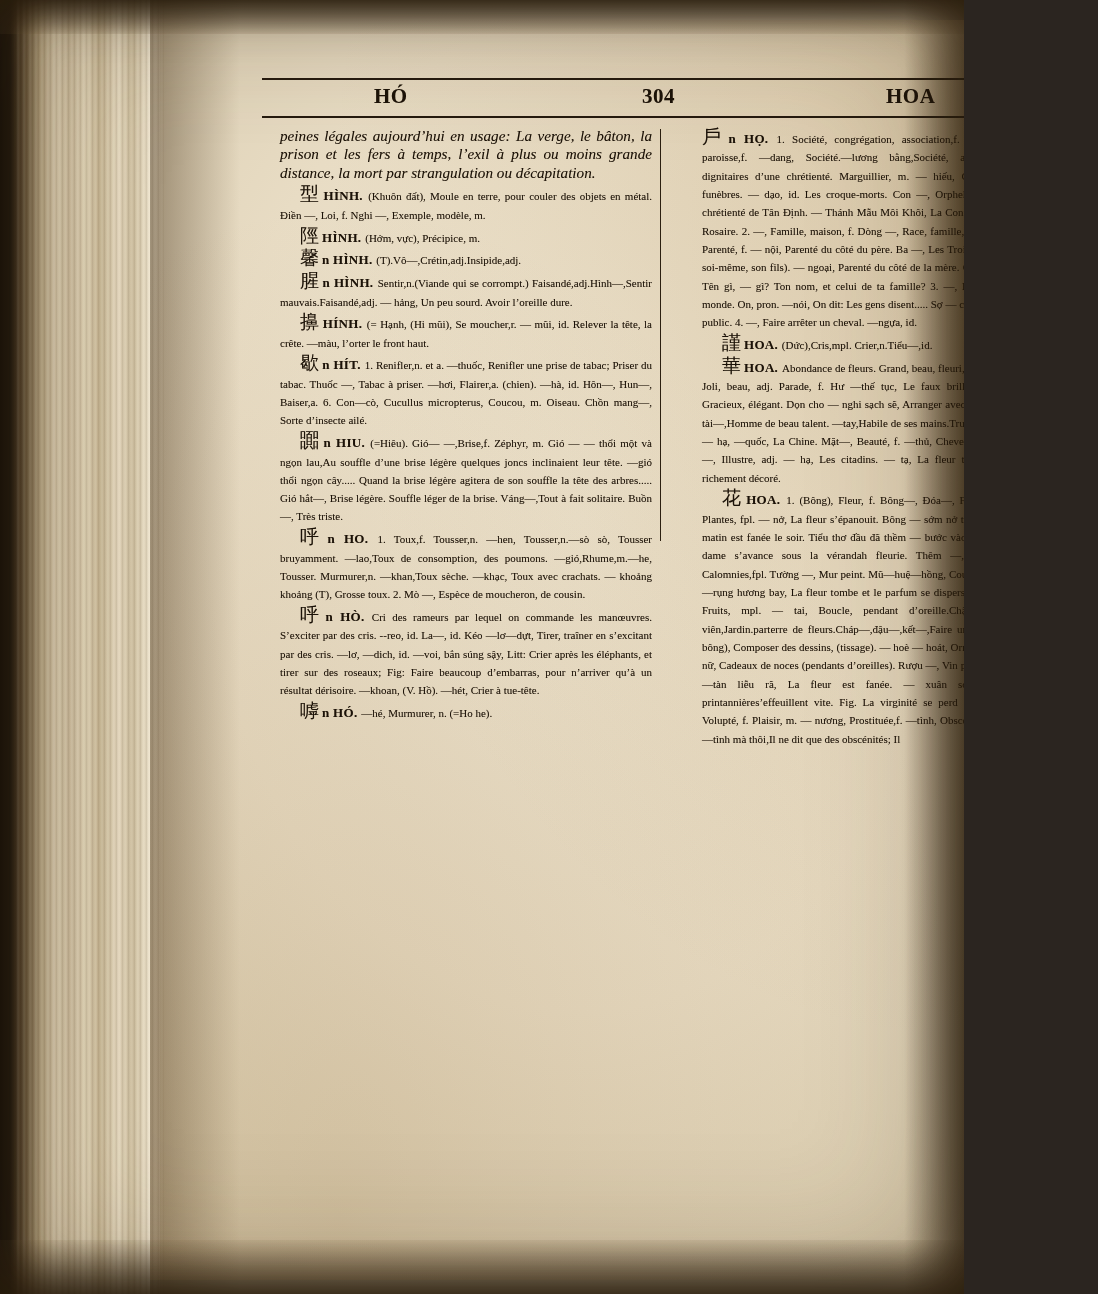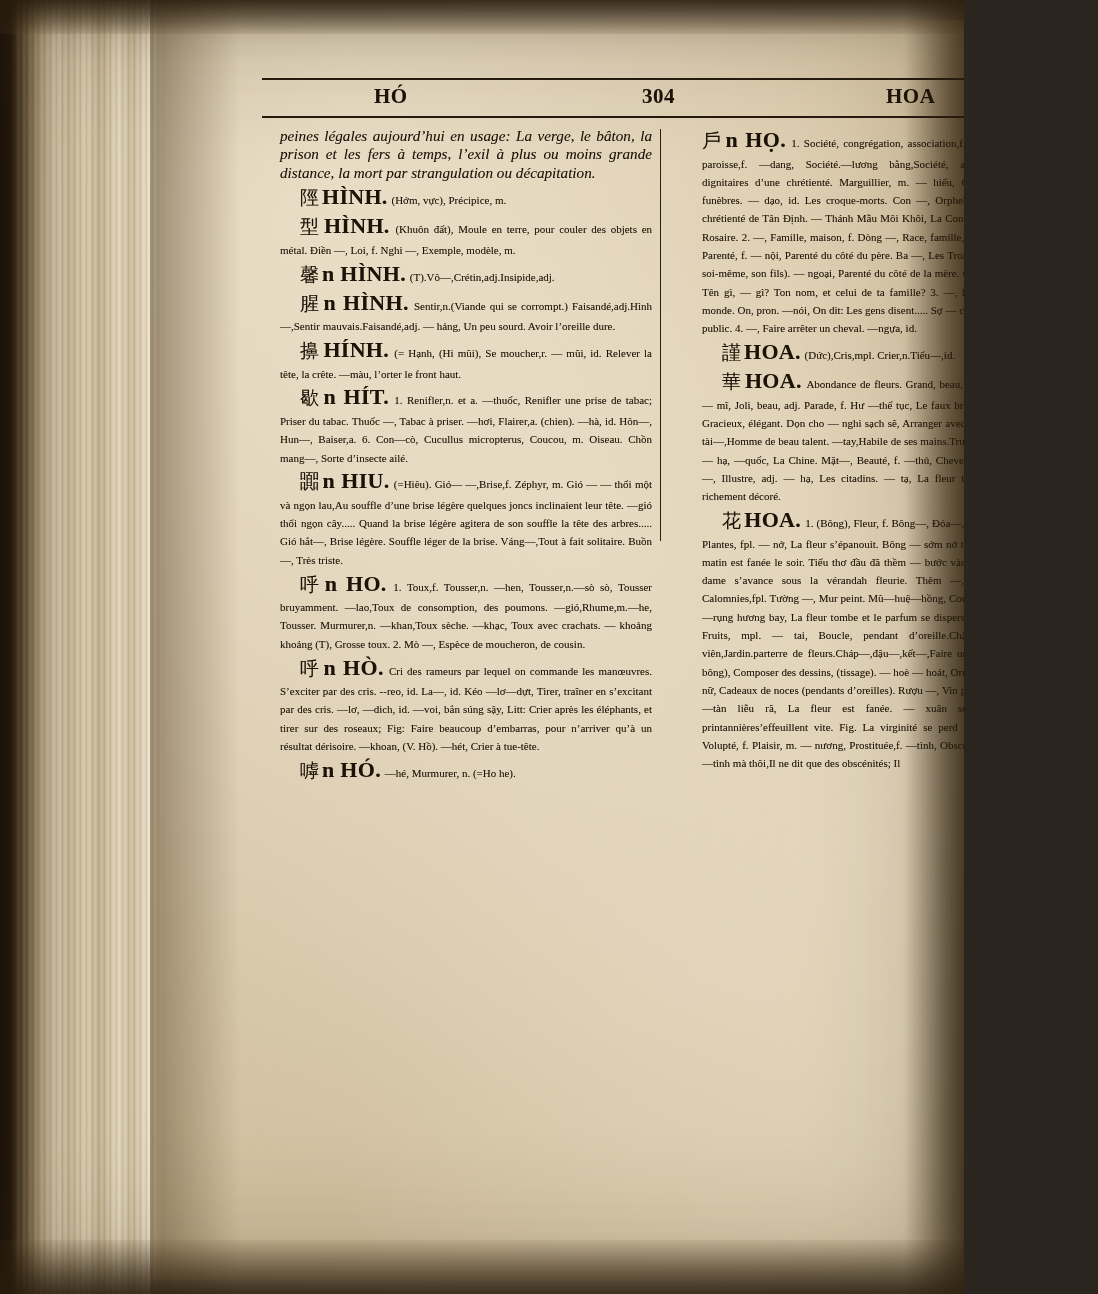--- a/index.html
+++ b/index.html
@@ -153,21 +153,21 @@
   .ind { text-indent: 20px; }
 
   .han {
     font-family: "DejaVu Sans", sans-serif;
     font-size: 19px;
     line-height: 1;
     padding-right: 3px;
   }
   .hw {
     font-weight: bold;
-    font-size: 22px;
+    font-size: 13px;
     letter-spacing: 0.3px;
   }
   i { font-style: italic; }
   .sm { font-size: 11px; }
 
   
   #page { text-shadow: 0 0 0.4px rgba(60,40,20,0.35); }
 </style>
 </head>
 <body>
@@ -193,27 +193,27 @@
     <div class="columns">
       <div class="col-divider"></div>
 
       <div class="col col-left">
 
         <p class="entry hang">
           <i>peines légales aujourd’hui en usage: La verge, le bâton, la prison et les fers à temps, l’exil à plus ou moins grande distance, la mort par strangulation ou décapitation.</i>
         </p>
 
         <p class="entry ind">
+          <span class="han">型</span><span class="hw">HÌNH.</span>
+          <span class="sm">(Khuôn đất), Moule en terre, pour couler des objets en métal. Điền —, Loi, f. Nghi —, Exemple, modèle, m.</span>
+        </p>
+
+        <p class="entry ind">
           <span class="han">陘</span><span class="hw">HÌNH.</span>
           <span class="sm">(Hớm, vực), Précipice, m.</span>
-        </p>
-
-        <p class="entry ind">
-          <span class="han">型</span><span class="hw">HÌNH.</span>
-          <span class="sm">(Khuôn đất), Moule en terre, pour couler des objets en métal. Điền —, Loi, f. Nghi —, Exemple, modèle, m.</span>
         </p>
 
         <p class="entry ind">
           <span class="han">馨</span><span class="hw">n HÌNH.</span>
           <span class="sm">(T).Vô—,Crétin,adj.Insipide,adj.</span>
         </p>
 
         <p class="entry ind">
           <span class="han">腥</span><span class="hw">n HÌNH.</span>
           <span class="sm">Sentir,n.(Viande qui se corrompt.) Faisandé,adj.Hình—,Sentir mauvais.Faisandé,adj. — hảng, Un peu sourd. Avoir l’oreille dure.</span>

